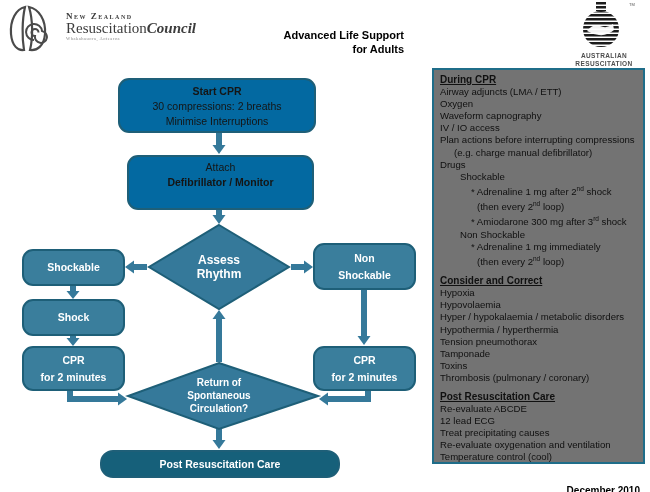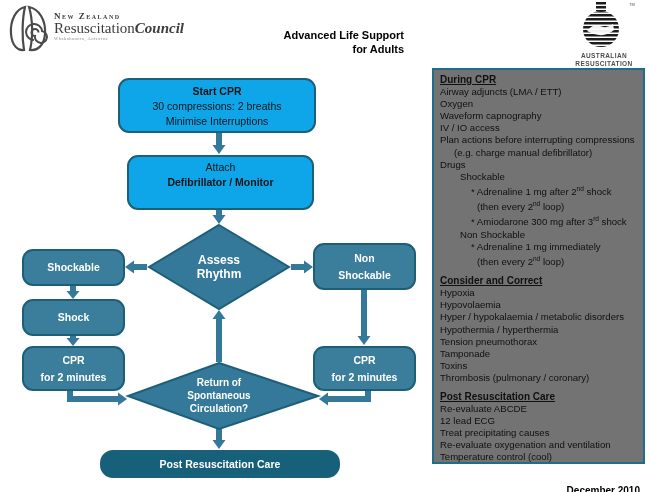--- a/index.html
+++ b/index.html
@@ -1,37 +1,37 @@
 <!DOCTYPE html>
 <html><head>
 <meta charset="utf-8">
 <style>
   html,body{margin:0;padding:0;background:#fff;}
   #page{position:relative;width:650px;height:492px;background:#ffffff;overflow:hidden;
         font-family:"Liberation Sans",sans-serif;color:#111;}
 
   
   .nz-logo{position:absolute;left:8px;top:4px;display:flex;align-items:flex-start;}
-  .nz-text{margin-left:6px;font-family:"Liberation Serif",serif;color:#3c3c3c;}
+  .nz-text{margin-left:18px;font-family:"Liberation Serif",serif;color:#3c3c3c;}
   .nz-l1{font-variant:small-caps;font-weight:bold;font-size:9px;letter-spacing:1.5px;margin-top:7px;}
   .nz-l2{font-size:15px;line-height:15px;}
   .nz-l2 .council{font-weight:bold;font-style:italic;}
   .nz-l3{font-size:4.5px;color:#8a8a8a;letter-spacing:.5px;}
 
   .title{position:absolute;left:232px;top:28px;width:172px;text-align:right;
          font-weight:bold;font-size:11px;line-height:14px;color:#000;}
 
   .arc-logo{position:absolute;left:565px;top:2px;width:78px;text-align:center;}
   .arc-text{font-size:6.5px;font-weight:bold;color:#4d4d4d;line-height:8px;letter-spacing:.4px;}
   .arc-tm{font-size:4px;color:#555;vertical-align:top;}
 
   
   .box{position:absolute;box-sizing:border-box;border:2px solid #1e5f78;border-radius:11px;
        text-align:center;z-index:2;}
-  .light{background:#0ea5e9;color:#151515;font-size:10.5px;}
+  .light{background:#0369a1;color:#151515;font-size:10.5px;}
   .teal{background:#3a7e9c;color:#ffffff;font-weight:bold;font-size:10.5px;}
   .dark{background:#16607a;color:#ffffff;font-weight:bold;font-size:10.5px;border-radius:13px;}
   .b{font-weight:bold;}
   .dtext{position:absolute;text-align:center;color:#fff;font-weight:bold;z-index:3;}
 
   svg.flow{position:absolute;left:0;top:0;z-index:1;}
   .stem{stroke:#35799a;stroke-width:6;fill:none;}
   .head{fill:#35799a;}
   .diamond{fill:#35799a;stroke:#1e5f78;stroke-width:2;}
 

